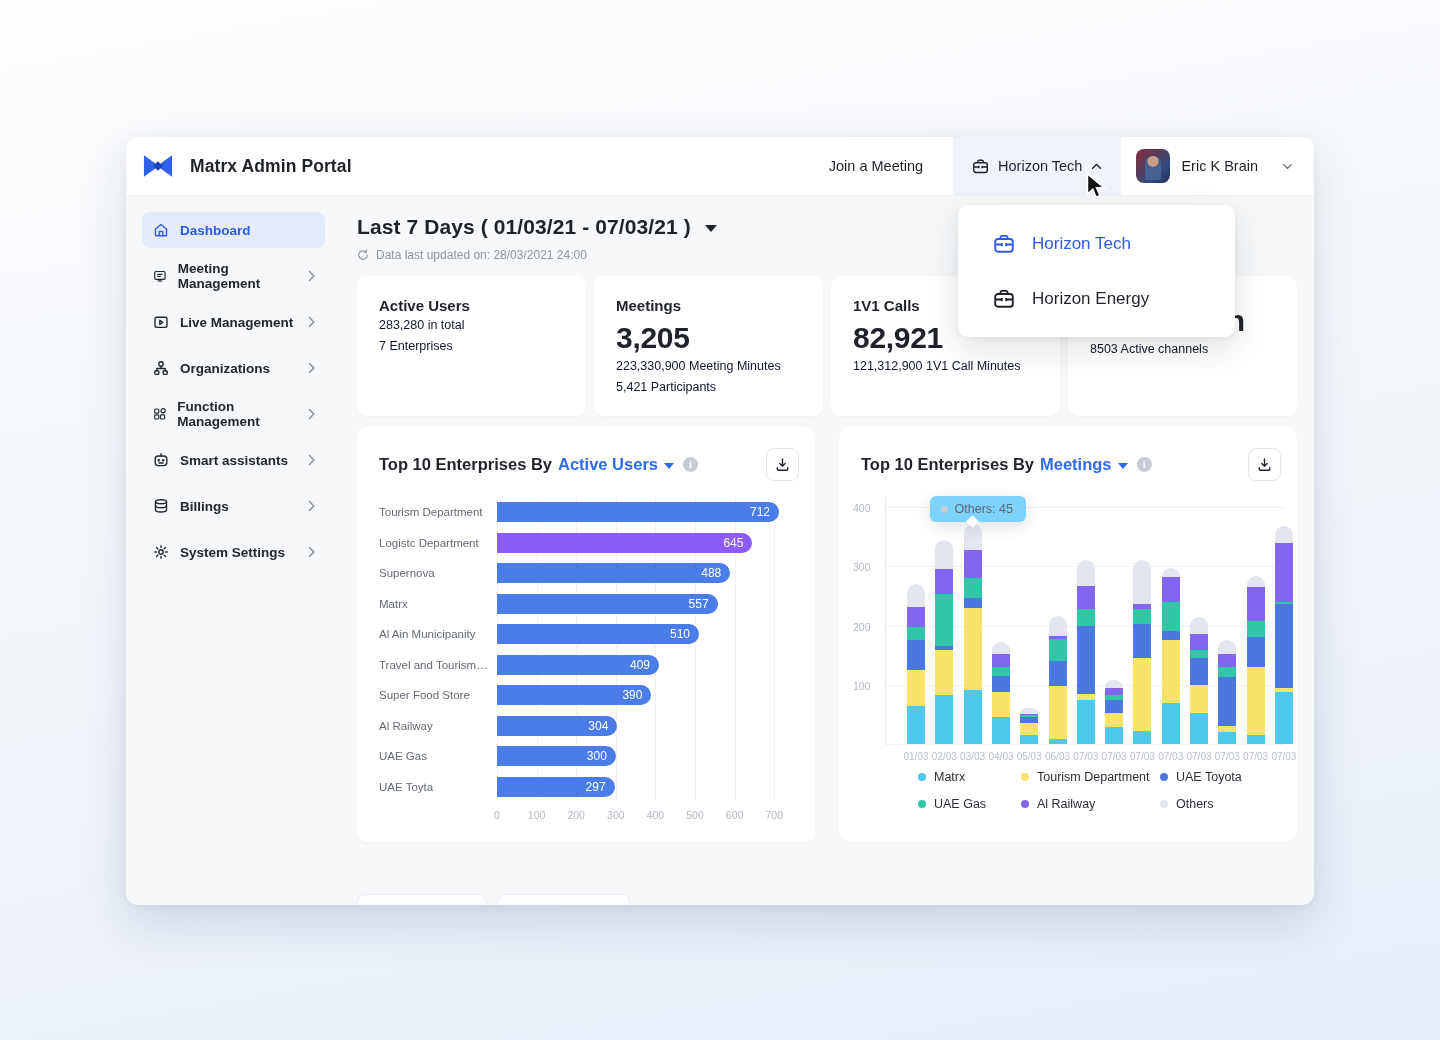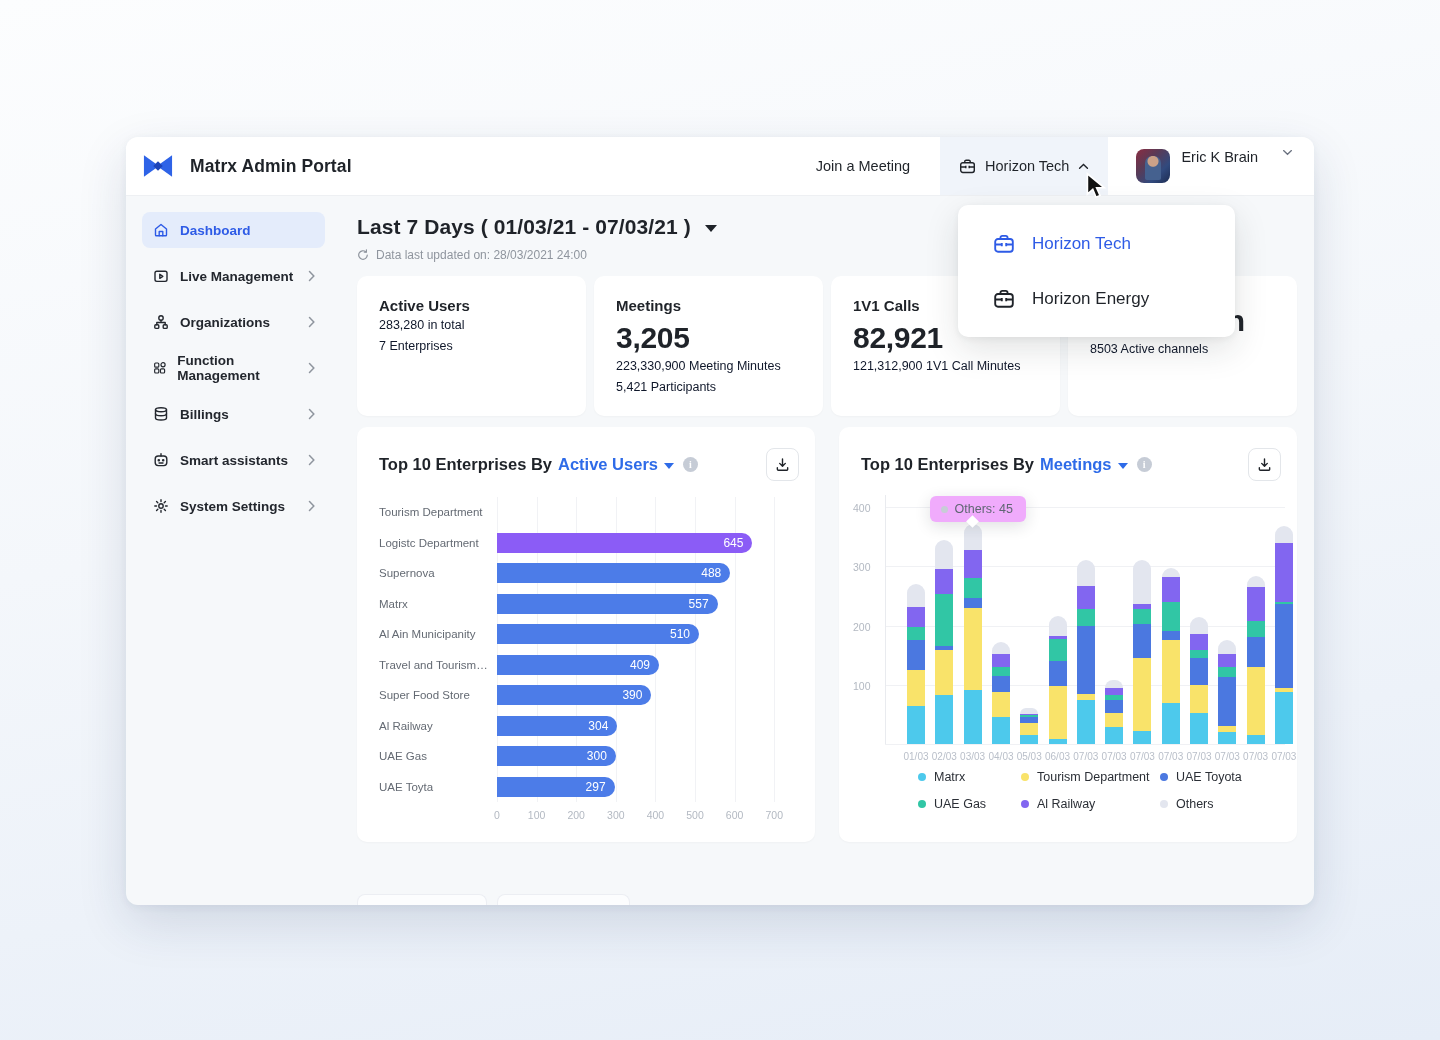--- a/index.html
+++ b/index.html
@@ -16,21 +16,21 @@
   }
   
   .win-header{ height:59px; background:#fff; display:flex; align-items:center;
     border-bottom:1px solid #eef0f3; padding-left:17px; }
   .logo{ width:30px; height:26px; flex:0 0 auto; }
   .app-title{ font-size:17.5px; font-weight:700; margin-left:17px; letter-spacing:.1px; }
   .header-right{ margin-left:auto; display:flex; align-items:center; height:100%; }
   .join-meeting{ font-size:14.5px; color:#1f2329; margin-right:30px; cursor:pointer; }
   .org-switch{ height:100%; display:flex; align-items:center; gap:9px; padding:0 19px;
     background:#f0f4fa; cursor:pointer; font-size:14.5px; }
-  .user-area{ display:flex; align-items:flex-start; margin-left:28px; padding-right:21px; cursor:pointer; }
+  .user-area{ display:flex; align-items:center; margin-left:15px; padding-right:21px; cursor:pointer; }
   .avatar{ width:34px; height:34px; border-radius:8px;
     background:linear-gradient(135deg,#8a2d42 0%,#5b3a55 35%,#314a7e 70%,#1d2c52 100%);
     position:relative; overflow:hidden; }
   .avatar::after{ content:""; position:absolute; left:9px; top:7px; width:16px; height:24px;
     background:radial-gradient(circle at 50% 22%, #caa188 0 5px, #45618f 6px 100%);
     border-radius:7px 7px 2px 2px; }
   .user-name{ font-size:14.5px; margin-left:11px; margin-right:24px; }
   
   .win-body{ display:flex; height:709px; }
   .sidebar{ width:215px; padding:16px 16px 0 16px; flex:0 0 auto; }
@@ -87,21 +87,21 @@
   .r-hline{ position:absolute; left:24px; right:0; height:1px; background:#f0f1f4; }
   .r-vaxis{ position:absolute; width:1px; background:#e9ebef; }
   .r-ylab{ position:absolute; font-size:10.5px; color:#b3b9c2; width:22px; text-align:left; left:-8px; }
   .r-bar{ position:absolute; width:18px; display:flex; flex-direction:column-reverse; z-index:1; }
   .r-seg{ width:100%; }
   .r-xlab{ position:absolute; transform:translateX(-50%); font-size:10px; color:#b9bfc9; }
   .r-legend{ position:absolute; display:grid; grid-template-columns:103px 139px 1fr; row-gap:13px; }
   .leg-item{ display:flex; align-items:center; gap:8px; cursor:pointer; }
   .leg-dot{ width:8px; height:8px; border-radius:50%; }
   .leg-text{ font-size:12.5px; color:#2b2f36; }
-  .r-tooltip{ position:absolute; background:#f0abfc; border-radius:6px; padding:6px 13px 6px 11px;
+  .r-tooltip{ position:absolute; background:#7dd3fc; border-radius:6px; padding:6px 13px 6px 11px;
     box-shadow:0 4px 16px rgba(31,35,41,.14); display:flex; align-items:center; gap:7px;
     font-size:12.5px; color:#5f6673; z-index:3; }
   .r-tooltip::after{ content:""; position:absolute; bottom:-4px; width:9px; height:9px;
     background:#fff; transform:rotate(45deg); }
   .tt-dot{ width:7px; height:7px; border-radius:50%; background:#c7ccd6; }
   
   .partials{ position:absolute; left:16px; bottom:0; display:flex; gap:10px; }
   .partial-card{ height:11px; background:#fcfdfe; border:1px solid #eceef3; border-bottom:none;
     border-radius:8px 8px 0 0; }
   
@@ -155,20 +155,33 @@
     <div class="sidebar" id="sidebar">
         <div class="side-item active">
           <svg width="16" height="16" viewBox="0 0 16 16" fill="none" stroke="#2e5be6" stroke-width="1.4" stroke-linecap="round" stroke-linejoin="round">
             <path d="M2.5 7 L8 2.5 L13.5 7 V13 a.8.8 0 0 1-.8.8 H3.3 a.8.8 0 0 1-.8-.8 Z"></path>
             <path d="M6.2 13.8 V9.5 h3.6 v4.3"></path>
           </svg>
           <span class="lbl">Dashboard</span>
         </div>
         <div class="side-item">
           <svg width="16" height="16" viewBox="0 0 16 16" fill="none" stroke="#23272e" stroke-width="1.4" stroke-linecap="round" stroke-linejoin="round">
+            <rect x="2" y="2.8" width="12" height="9" rx="1.5"></rect>
+            <path d="M5.5 6.2 h5 M5.5 8.4 h3"></path>
+            <path d="M8 11.8 v2 M5.5 13.8 h5"></path>
+          </svg>
+          <span class="lbl">Meeting Management</span>
+          <span class="chev">
+            <svg width="9" height="12" viewBox="0 0 8 12" fill="none" stroke="#8f959e" stroke-width="1.5" stroke-linecap="round">
+              <path d="M2 1.5 L6.3 6 L2 10.5"></path>
+            </svg>
+          </span>
+        </div>
+        <div class="side-item">
+          <svg width="16" height="16" viewBox="0 0 16 16" fill="none" stroke="#23272e" stroke-width="1.4" stroke-linecap="round" stroke-linejoin="round">
             <rect x="2" y="3.2" width="12" height="10.2" rx="1.8"></rect>
             <path d="M6.8 6.3 L9.8 8.3 L6.8 10.3 Z"></path>
           </svg>
           <span class="lbl">Live Management</span>
           <span class="chev">
             <svg width="9" height="12" viewBox="0 0 8 12" fill="none" stroke="#8f959e" stroke-width="1.5" stroke-linecap="round">
               <path d="M2 1.5 L6.3 6 L2 10.5"></path>
             </svg>
           </span>
         </div>
@@ -187,48 +200,48 @@
           </span>
         </div>
         <div class="side-item">
           <svg width="16" height="16" viewBox="0 0 16 16" fill="none" stroke="#23272e" stroke-width="1.4" stroke-linecap="round" stroke-linejoin="round">
             <rect x="2" y="2" width="5" height="5" rx="1.2"></rect>
             <rect x="9.6" y="1.6" width="5" height="5" rx="2.5"></rect>
             <rect x="2" y="9" width="5" height="5" rx="1.2"></rect>
             <rect x="9" y="9" width="5" height="5" rx="1.2"></rect>
           </svg>
           <span class="lbl">Function Management</span>
-          <span class="chev">
-            <svg width="9" height="12" viewBox="0 0 8 12" fill="none" stroke="#8f959e" stroke-width="1.5" stroke-linecap="round">
-              <path d="M2 1.5 L6.3 6 L2 10.5"></path>
-            </svg>
-          </span>
-        </div>
-        <div class="side-item">
-          <svg width="16" height="16" viewBox="0 0 16 16" fill="none" stroke="#23272e" stroke-width="1.4" stroke-linecap="round" stroke-linejoin="round">
-            <ellipse cx="8" cy="3.8" rx="5.5" ry="2"></ellipse>
-            <path d="M2.5 3.8 v4 c0 1.1 2.5 2 5.5 2 s5.5-.9 5.5-2 v-4"></path>
-            <path d="M2.5 7.8 v4.2 c0 1.1 2.5 2 5.5 2 s5.5-.9 5.5-2 V7.8"></path>
-          </svg>
-          <span class="lbl">Billings</span>
           <span class="chev">
             <svg width="9" height="12" viewBox="0 0 8 12" fill="none" stroke="#8f959e" stroke-width="1.5" stroke-linecap="round">
               <path d="M2 1.5 L6.3 6 L2 10.5"></path>
             </svg>
           </span>
         </div>
         <div class="side-item">
           <svg width="16" height="16" viewBox="0 0 16 16" fill="none" stroke="#23272e" stroke-width="1.4" stroke-linecap="round" stroke-linejoin="round">
             <rect x="2.2" y="4" width="11.6" height="9.6" rx="3"></rect>
             <path d="M8 4 V1.8"></path>
             <circle cx="5.8" cy="8.2" r="0.6"></circle>
             <circle cx="10.2" cy="8.2" r="0.6"></circle>
             <path d="M6 11 h4"></path>
           </svg>
           <span class="lbl">Smart assistants</span>
+          <span class="chev">
+            <svg width="9" height="12" viewBox="0 0 8 12" fill="none" stroke="#8f959e" stroke-width="1.5" stroke-linecap="round">
+              <path d="M2 1.5 L6.3 6 L2 10.5"></path>
+            </svg>
+          </span>
+        </div>
+        <div class="side-item">
+          <svg width="16" height="16" viewBox="0 0 16 16" fill="none" stroke="#23272e" stroke-width="1.4" stroke-linecap="round" stroke-linejoin="round">
+            <ellipse cx="8" cy="3.8" rx="5.5" ry="2"></ellipse>
+            <path d="M2.5 3.8 v4 c0 1.1 2.5 2 5.5 2 s5.5-.9 5.5-2 v-4"></path>
+            <path d="M2.5 7.8 v4.2 c0 1.1 2.5 2 5.5 2 s5.5-.9 5.5-2 V7.8"></path>
+          </svg>
+          <span class="lbl">Billings</span>
           <span class="chev">
             <svg width="9" height="12" viewBox="0 0 8 12" fill="none" stroke="#8f959e" stroke-width="1.5" stroke-linecap="round">
               <path d="M2 1.5 L6.3 6 L2 10.5"></path>
             </svg>
           </span>
         </div>
         <div class="side-item">
           <svg width="16" height="16" viewBox="0 0 16 16" fill="none" stroke="#23272e" stroke-width="1.4" stroke-linecap="round" stroke-linejoin="round">
             <circle cx="8" cy="8" r="2.2"></circle>
             <path d="M8 1.8 v1.7 M8 12.5 v1.7 M1.8 8 h1.7 M12.5 8 h1.7 M3.6 3.6 l1.2 1.2 M11.2 11.2 l1.2 1.2 M12.4 3.6 l-1.2 1.2 M4.8 11.2 l-1.2 1.2"></path>
@@ -302,20 +315,25 @@
                 <div class="lc-vline" style="left:13.157894736842104%"></div>
                 <div class="lc-vline" style="left:26.31578947368421%"></div>
                 <div class="lc-vline" style="left:39.473684210526315%"></div>
                 <div class="lc-vline" style="left:52.63157894736842%"></div>
                 <div class="lc-vline" style="left:65.78947368421053%"></div>
                 <div class="lc-vline" style="left:78.94736842105263%"></div>
                 <div class="lc-vline" style="left:92.10526315789474%"></div>
               </div>
               <div class="lc-row">
     <div class="lc-label">Tourism Department</div>
+    <div class="lc-track">
+                  <div class="lc-bar" style="width:93.6842105263158%;background:#4c7ce8">
+                    <span>712</span>
+                  </div>
+                </div>
   </div>
               <div class="lc-row">
     <div class="lc-label">Logistc Department</div>
     <div class="lc-track">
                   <div class="lc-bar" style="width:84.86842105263158%;background:#8b5cf6">
                     <span>645</span>
                   </div>
                 </div>
   </div>
               <div class="lc-row">

